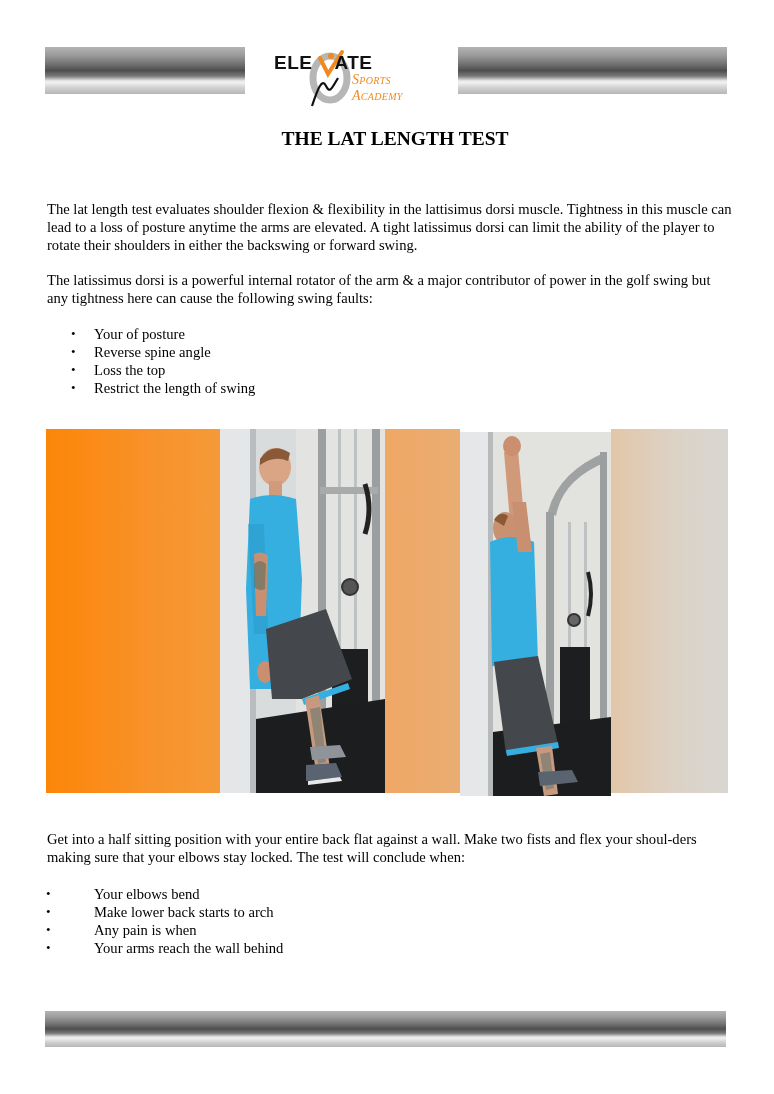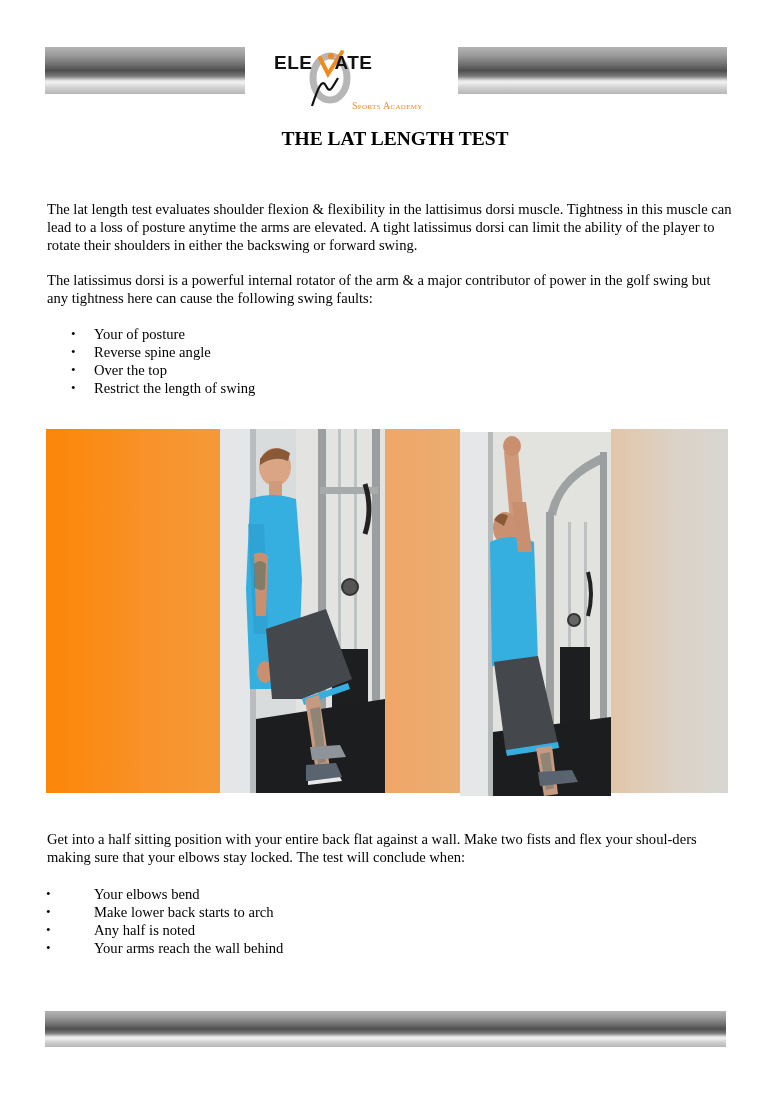--- a/index.html
+++ b/index.html
@@ -17,23 +17,23 @@
 
     .logo { position: absolute; left: 268px; top: 48px; width: 170px; height: 62px; }
     .logo svg { position: absolute; left: 0; top: 0; }
     .logo-word {
       position: absolute; left: 6px; top: 4px;
       font-family: "Liberation Sans", "DejaVu Sans", sans-serif; font-weight: 900;
       font-size: 19px; letter-spacing: 0.5px; color: #111;
     }
     .logo-word .gap { display: inline-block; width: 22px; }
     .logo-sub {
-      position: absolute; left: 84px; top: 52px;
-      font-family: "Liberation Serif", "DejaVu Serif", serif; font-size: 10px;
-      color: #f08a1c; letter-spacing: 0.3px; font-variant: small-caps;
+      position: absolute; left: 84px; top: 24px;
+      font-family: "Liberation Serif", "DejaVu Serif", serif; font-size: 14px;
+      color: #f08a1c; letter-spacing: 0.3px; font-variant: small-caps; font-style: italic;
     }
 
     .title {
       position: absolute; left: 0; width: 774px; top: 128px; text-align: center;
       font-size: 19.5px; font-weight: bold; 
       text-underline-offset: 3px; text-decoration-thickness: 1.5px; padding-left: 8px;
     }
 
     .para {
       position: absolute; left: 47px; width: 685px; font-size: 14.6px; line-height: 18px;
@@ -81,21 +81,21 @@
 </div>
 
 <div class="title">THE LAT LENGTH TEST</div>
 
 <div id="para1" class="para">The lat length test evaluates shoulder flexion &amp; flexibility in the lattisimus dorsi muscle.  Tightness in this muscle can lead to a loss of posture anytime the arms are elevated.  A tight latissimus dorsi can limit the ability of the player to rotate their shoulders in either the backswing or forward swing.</div>
 <div id="para2" class="para">The latissimus dorsi is a powerful internal rotator of the arm &amp; a major contributor of power in the golf swing but any tightness here can cause the following swing faults:</div>
 
 <ul id="list1" class="list">
   <li><span class="bullet">•</span><span>Your of posture</span></li>
   <li><span class="bullet">•</span><span>Reverse spine angle</span></li>
-  <li><span class="bullet">•</span><span>Over the top</span></li>
+  <li><span class="bullet">•</span><span>Loss the top</span></li>
   <li><span class="bullet">•</span><span>Restrict the length of swing</span></li>
 </ul>
 
 <div class="photo-band">
   <div class="band-left"></div>
   <div class="band-mid"></div>
   <div class="band-right"></div>
 
   <div id="photo1" class="photo">
     <svg width="165" height="364" viewBox="0 0 165 364">
@@ -165,17 +165,17 @@
       <path d="M78 340 l34 -2 l6 12 l-38 4z" fill="#5a6470"></path>
     </svg>
   </div>
 </div>
 
 <div id="para3" class="para">Get into a half sitting position with your entire back flat against a wall.  Make two fists and flex your shoul-ders making sure that your elbows stay locked.  The test will conclude when:</div>
 
 <ul id="list2" class="list">
   <li><span class="bullet">•</span><span>Your elbows bend</span></li>
   <li><span class="bullet">•</span><span>Make lower back starts to arch</span></li>
-  <li><span class="bullet">•</span><span>Any half is noted</span></li>
+  <li><span class="bullet">•</span><span>Any pain is when</span></li>
   <li><span class="bullet">•</span><span>Your arms reach the wall behind</span></li>
 </ul>
 
 <div id="bar-footer" class="chrome-bar"></div>
 
 </body></html>

